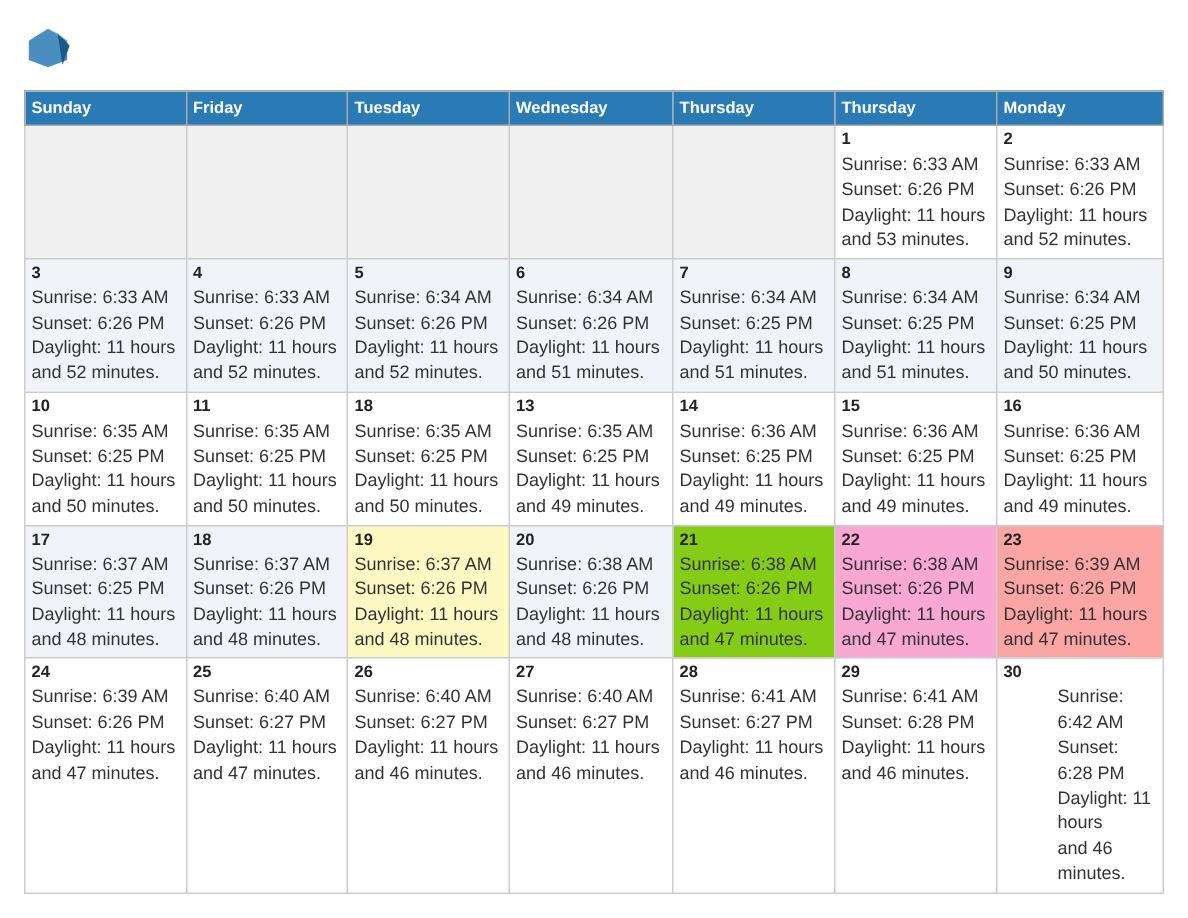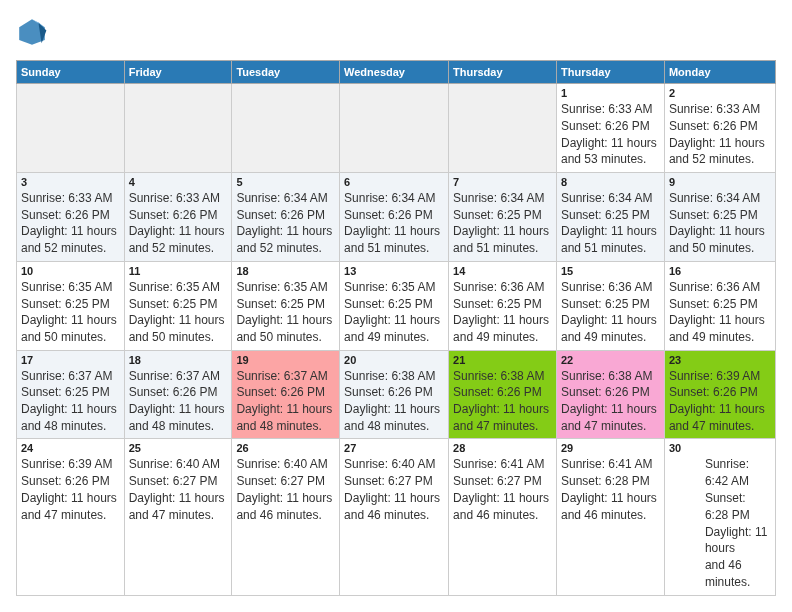--- a/index.html
+++ b/index.html
@@ -267,21 +267,21 @@
 Daylight: 11 hours
 and 48 minutes.</div>
           </td>
           <td style="background: rgb(240, 244, 248); margin-top: 24px;">
             <span class="day-num">18</span>
             <div class="day-info" style="white-space: pre-line;">Sunrise: 6:37 AM
 Sunset: 6:26 PM
 Daylight: 11 hours
 and 48 minutes.</div>
           </td>
-          <td style="background: #fca5a5;">
+          <td style="background: #fef9c3;">
             <span class="day-num">19</span>
             <div class="day-info" style="white-space: pre-line;">Sunrise: 6:37 AM
 Sunset: 6:26 PM
 Daylight: 11 hours
 and 48 minutes.</div>
           </td>
           <td style="background: rgb(240, 244, 248);">
             <span class="day-num">20</span>
             <div class="day-info" style="white-space: pre-line;">Sunrise: 6:38 AM
 Sunset: 6:26 PM
@@ -295,21 +295,21 @@
 Daylight: 11 hours
 and 47 minutes.</div>
           </td>
           <td style="background: #f9a8d4;">
             <span class="day-num">22</span>
             <div class="day-info" style="white-space: pre-line;">Sunrise: 6:38 AM
 Sunset: 6:26 PM
 Daylight: 11 hours
 and 47 minutes.</div>
           </td>
-          <td style="background: #84cc16;">
+          <td style="background: #fca5a5;">
             <span class="day-num">23</span>
             <div class="day-info" style="white-space: pre-line;">Sunrise: 6:39 AM
 Sunset: 6:26 PM
 Daylight: 11 hours
 and 47 minutes.</div>
           </td>
         </tr>
         <tr>
           <td>
             <span class="day-num">24</span>

